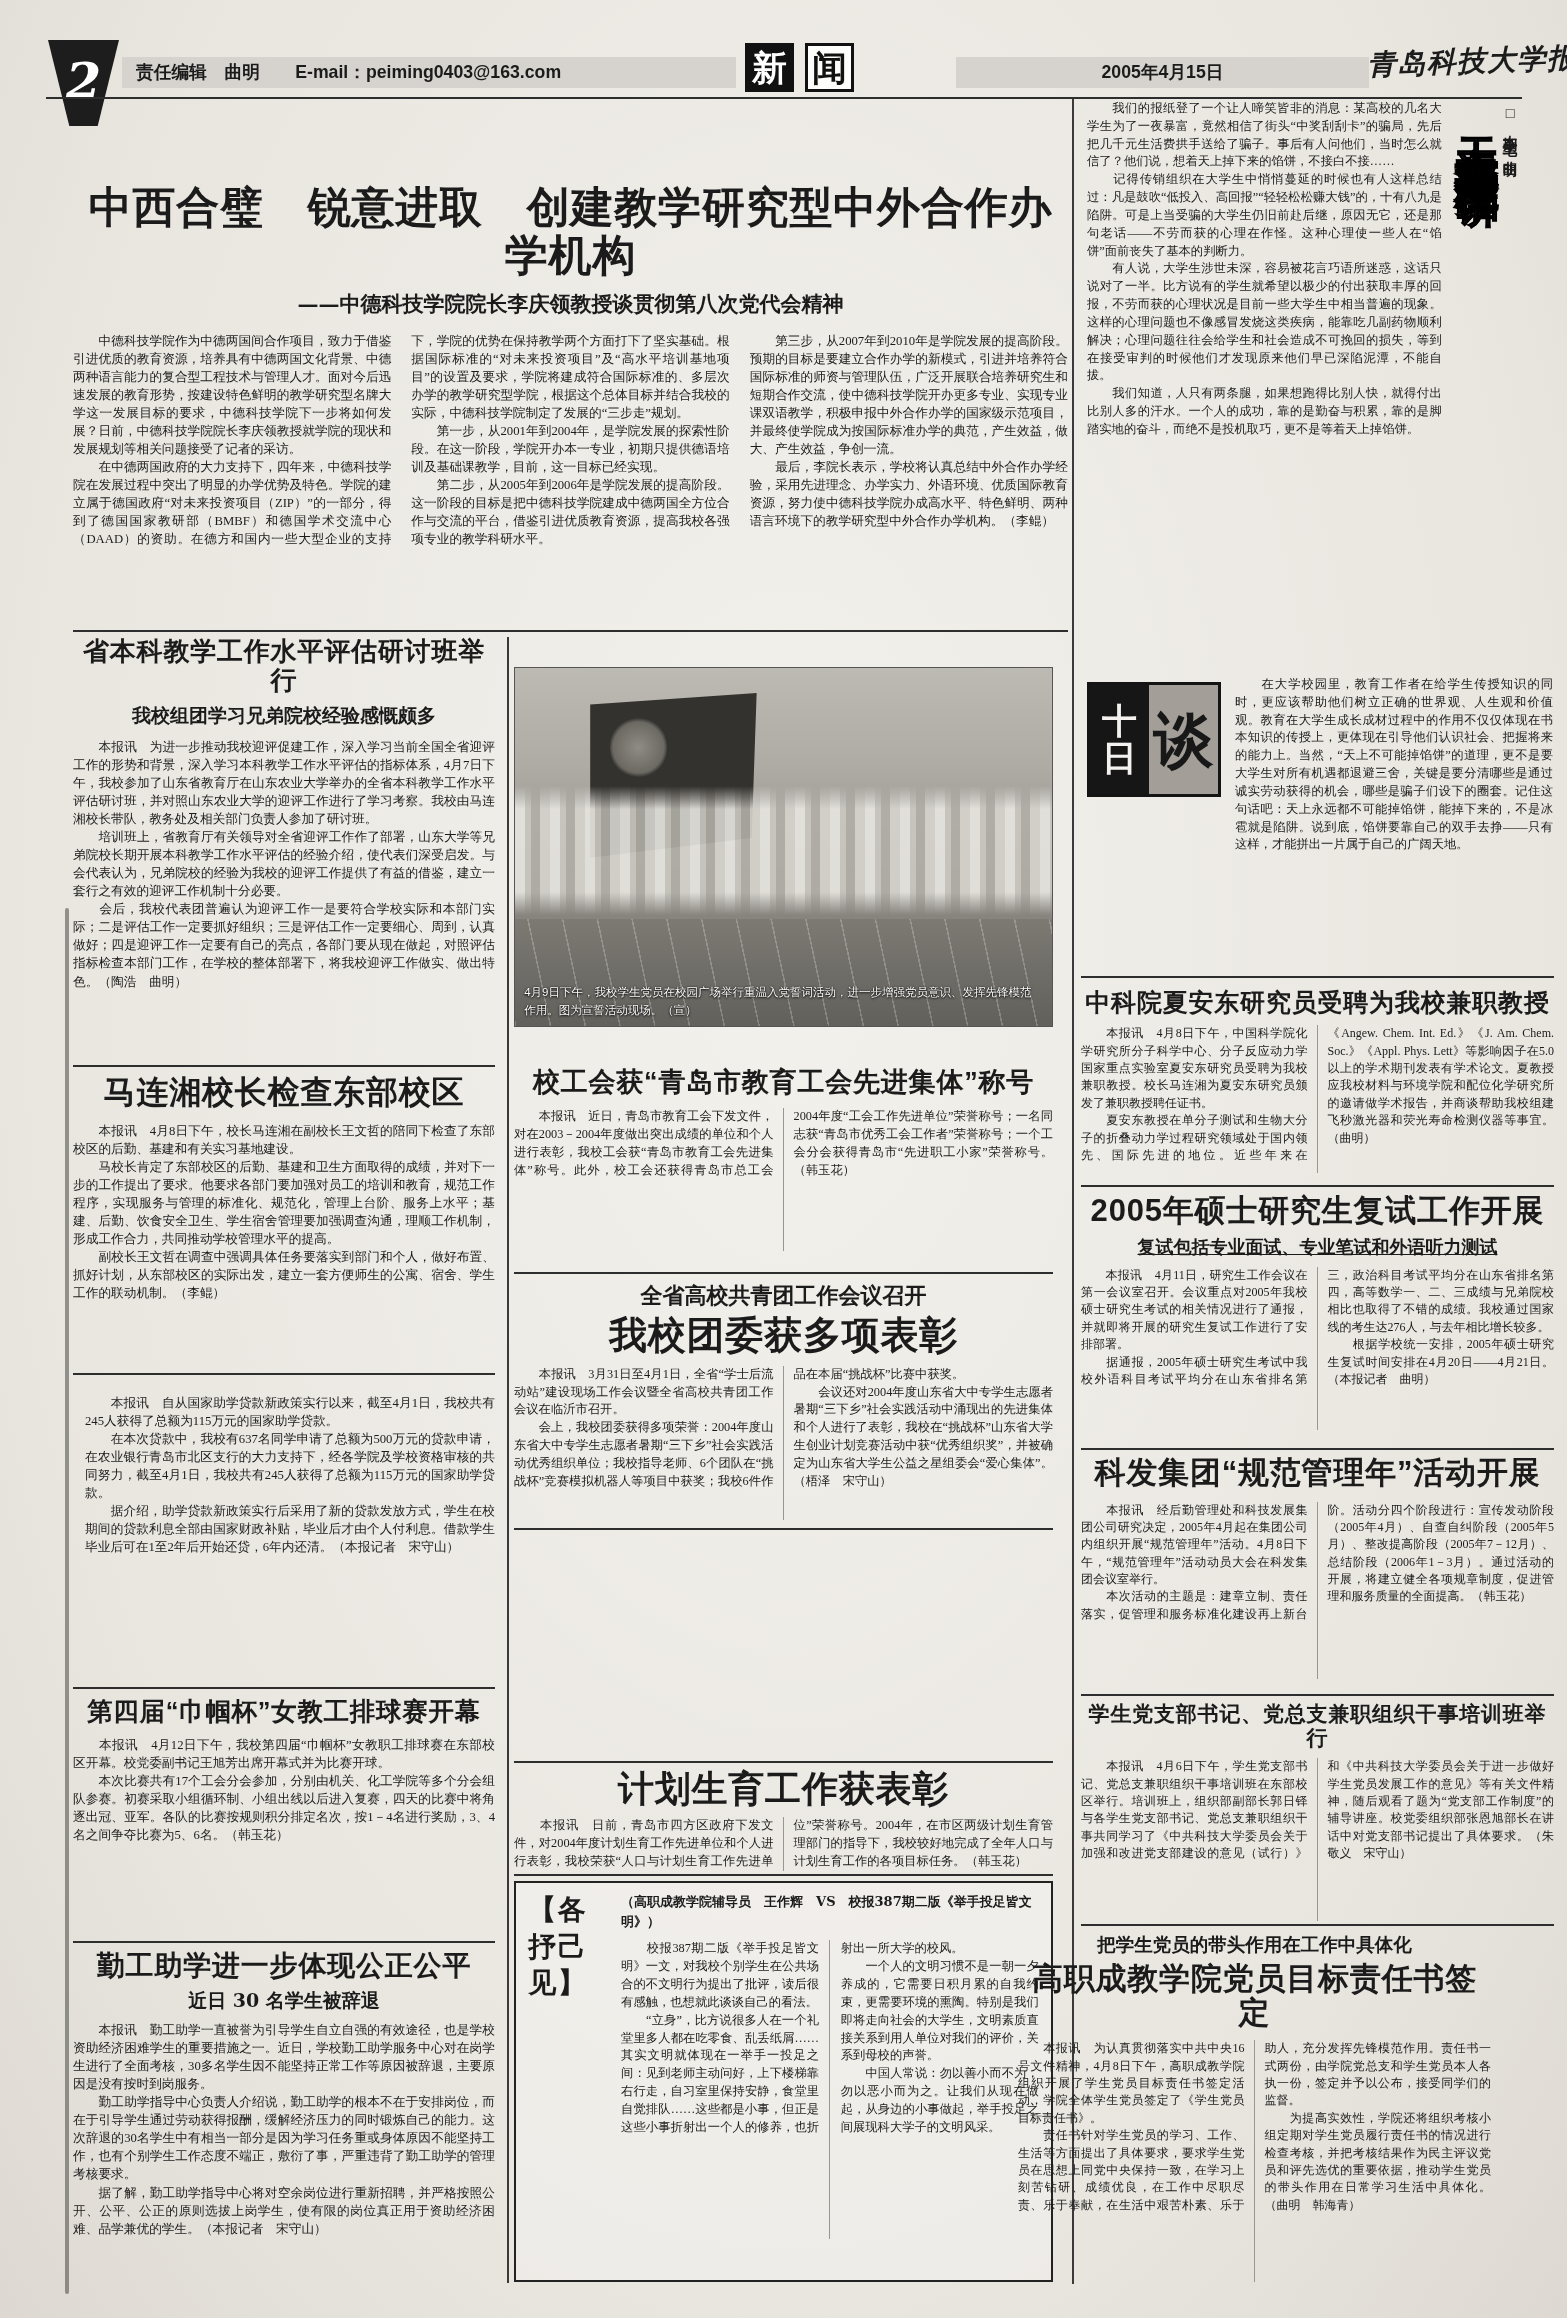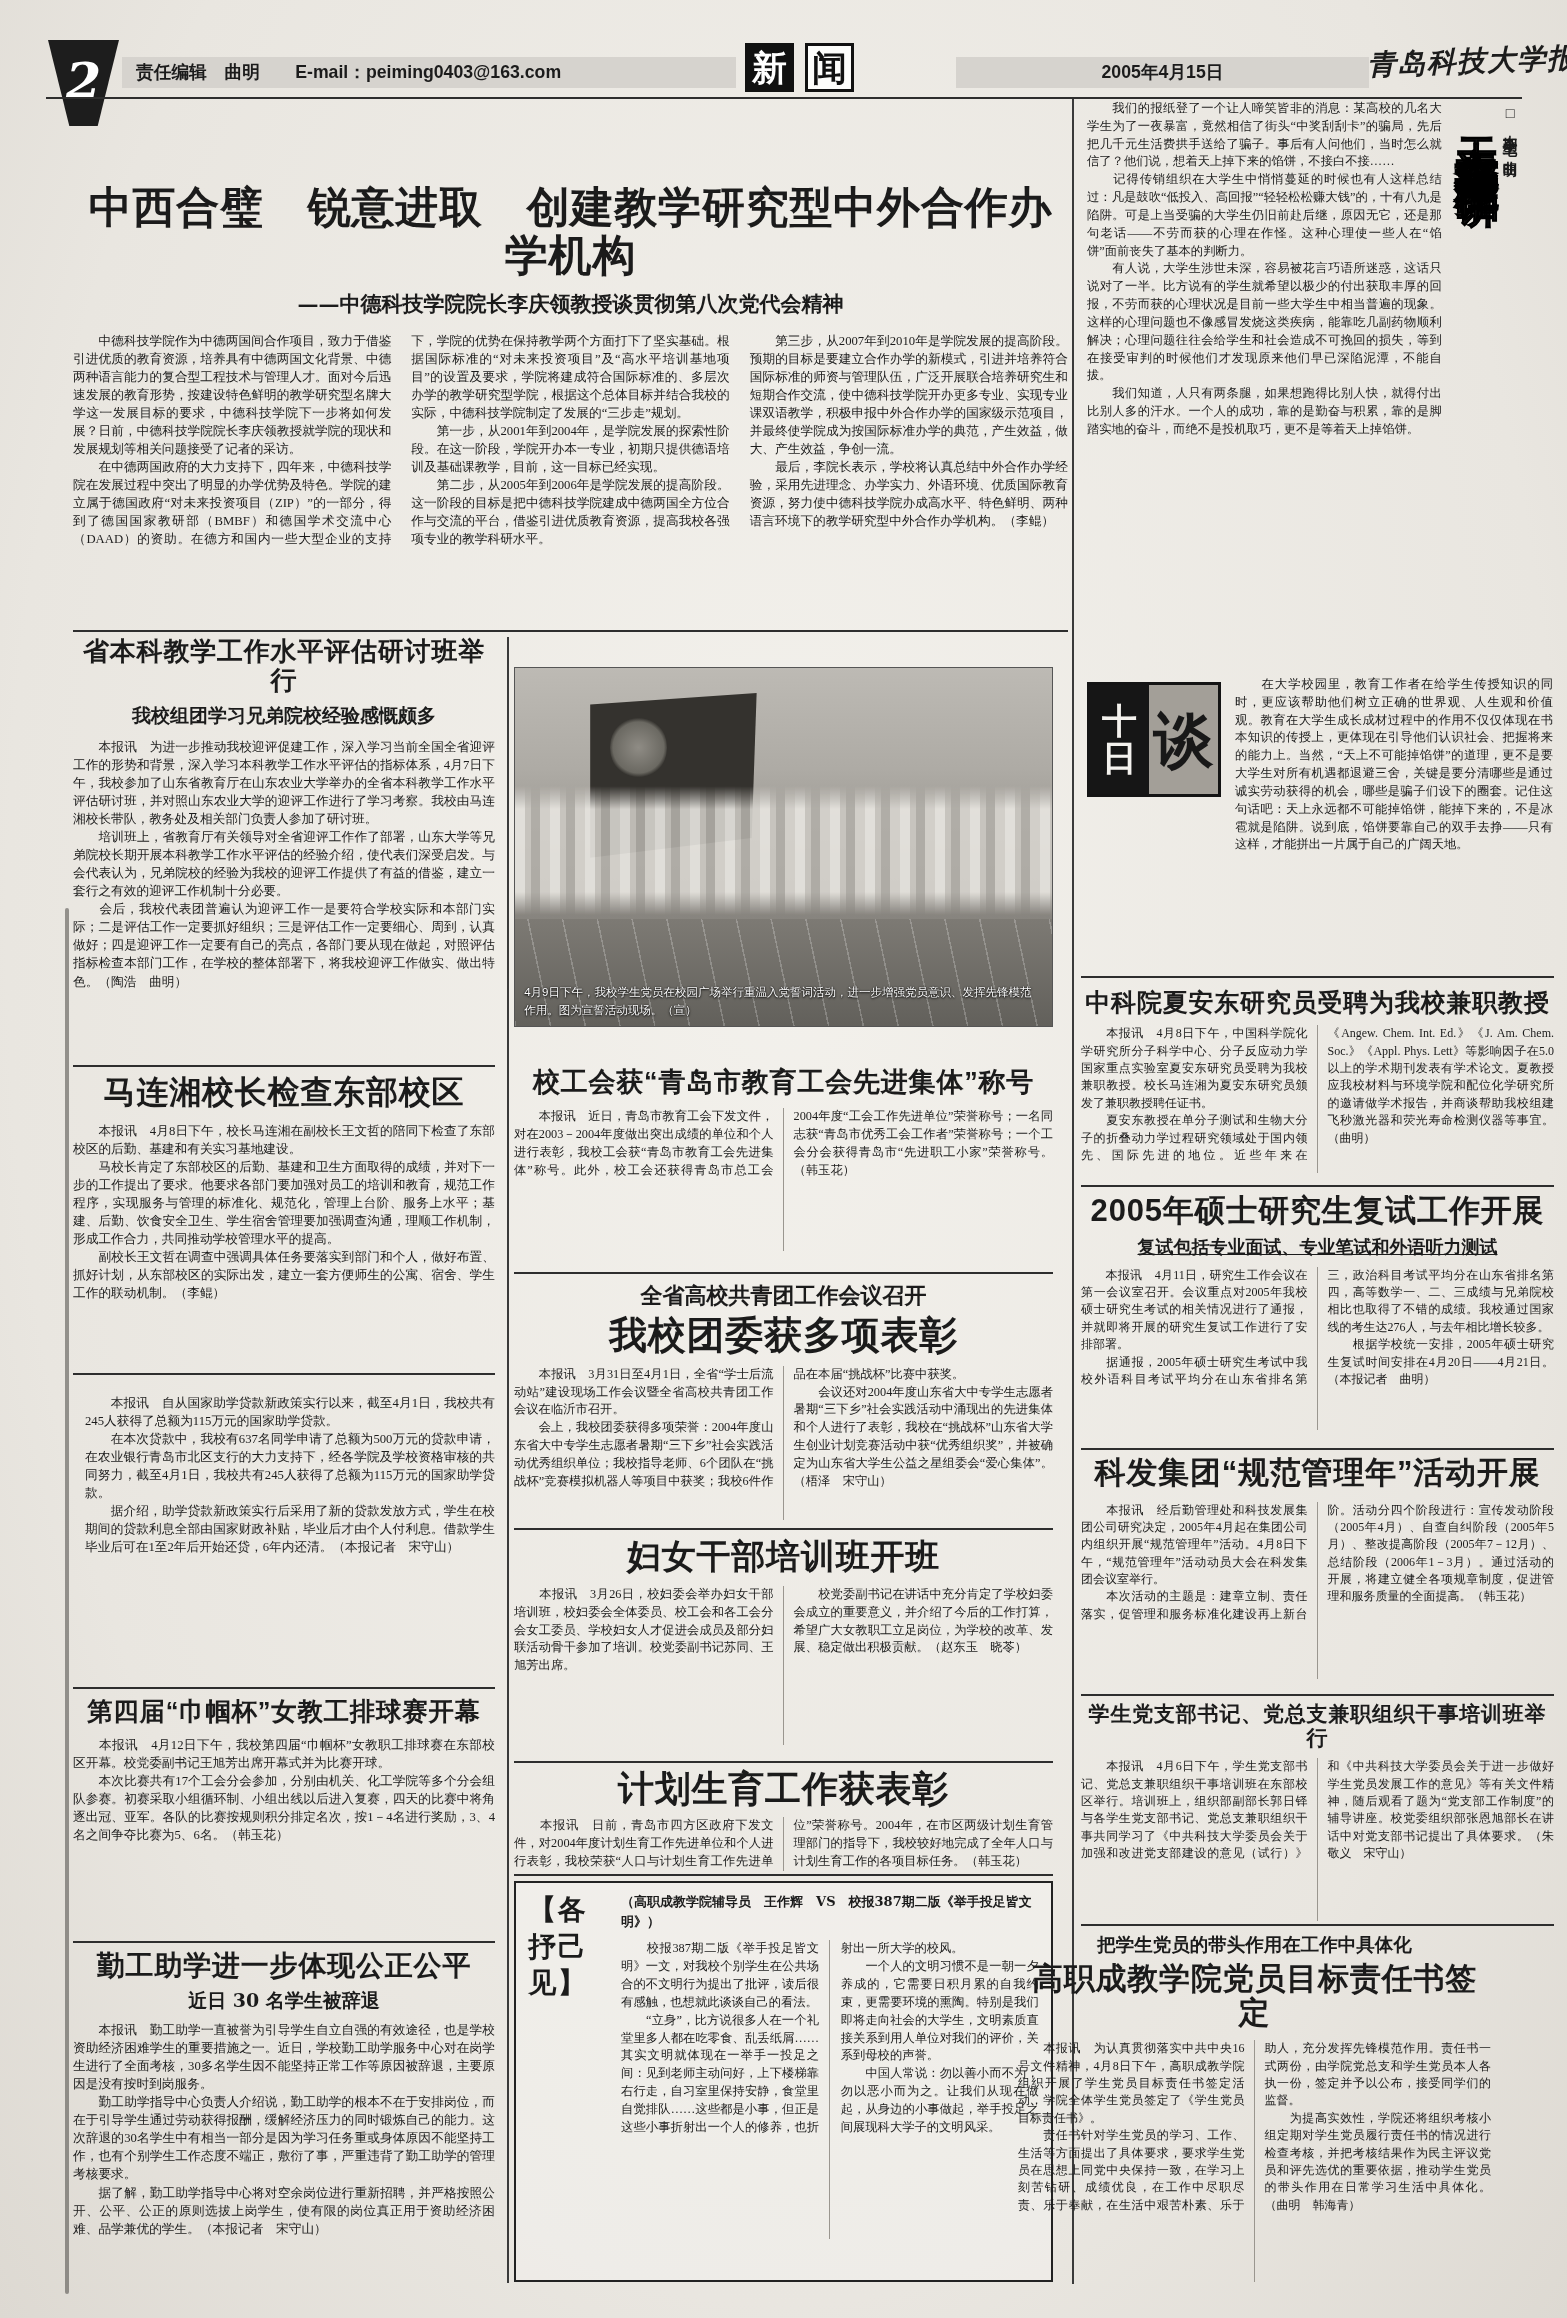--- a/index.html
+++ b/index.html
@@ -182,25 +182,20 @@
 
   <div class="abs" style="left:514px;top:1281px;width:539px;height:243px;">
     <div class="kick" style="font-size:22px;">全省高校共青团工作会议召开</div>
     <div class="hl" style="font-size:38px;margin-top:3.1px;">我校团委获多项表彰</div>
     <div class="body c2" style="margin-top:9.2px;height:154px;font-size:12.3px;line-height:1.45;">　　本报讯　3月31日至4月1日，全省“学士后流动站”建设现场工作会议暨全省高校共青团工作会议在临沂市召开。
 　　会上，我校团委获得多项荣誉：2004年度山东省大中专学生志愿者暑期“三下乡”社会实践活动优秀组织单位；我校指导老师、6个团队在“挑战杯”竞赛模拟机器人等项目中获奖；我校6件作品在本届“挑战杯”比赛中获奖。
 　　会议还对2004年度山东省大中专学生志愿者暑期“三下乡”社会实践活动中涌现出的先进集体和个人进行了表彰，我校在“挑战杯”山东省大学生创业计划竞赛活动中获“优秀组织奖”，并被确定为山东省大学生公益之星组委会“爱心集体”。（梧泽　宋守山）</div>
   </div>
   <div class="hrule" style="left:514px;top:1528px;width:539px;"></div>
 
-  <div class="abs" style="left:514px;top:1537px;width:539px;height:220px;">
-    <div class="hl" style="font-size:34px;">妇女干部培训班开班</div>
-    <div class="body c2" style="margin-top:10.8px;height:159px;font-size:12.3px;line-height:1.45;">　　本报讯　3月26日，校妇委会举办妇女干部培训班，校妇委会全体委员、校工会和各工会分会女工委员、学校妇女人才促进会成员及部分妇联活动骨干参加了培训。校党委副书记苏同、王旭芳出席。
-　　校党委副书记在讲话中充分肯定了学校妇委会成立的重要意义，并介绍了今后的工作打算，希望广大女教职工立足岗位，为学校的改革、发展、稳定做出积极贡献。（赵东玉　晓苓）</div>
-  </div>
   <div class="hrule" style="left:514px;top:1761px;width:539px;"></div>
 
   <div class="abs" style="left:514px;top:1769px;width:539px;height:102px;">
     <div class="hl" style="font-size:36px;">计划生育工作获表彰</div>
     <div class="body c2" style="margin-top:7.7px;height:54px;font-size:12.3px;line-height:1.45;">　　本报讯　日前，青岛市四方区政府下发文件，对2004年度计划生育工作先进单位和个人进行表彰，我校荣获“人口与计划生育工作先进单位”荣誉称号。2004年，在市区两级计划生育管理部门的指导下，我校较好地完成了全年人口与计划生育工作的各项目标任务。（韩玉花）</div>
   </div>
   <div class="hrule" style="left:514px;top:1874px;width:539px;"></div>
 
   <div id="oboxwrap">
     <div class="olabel">【各

